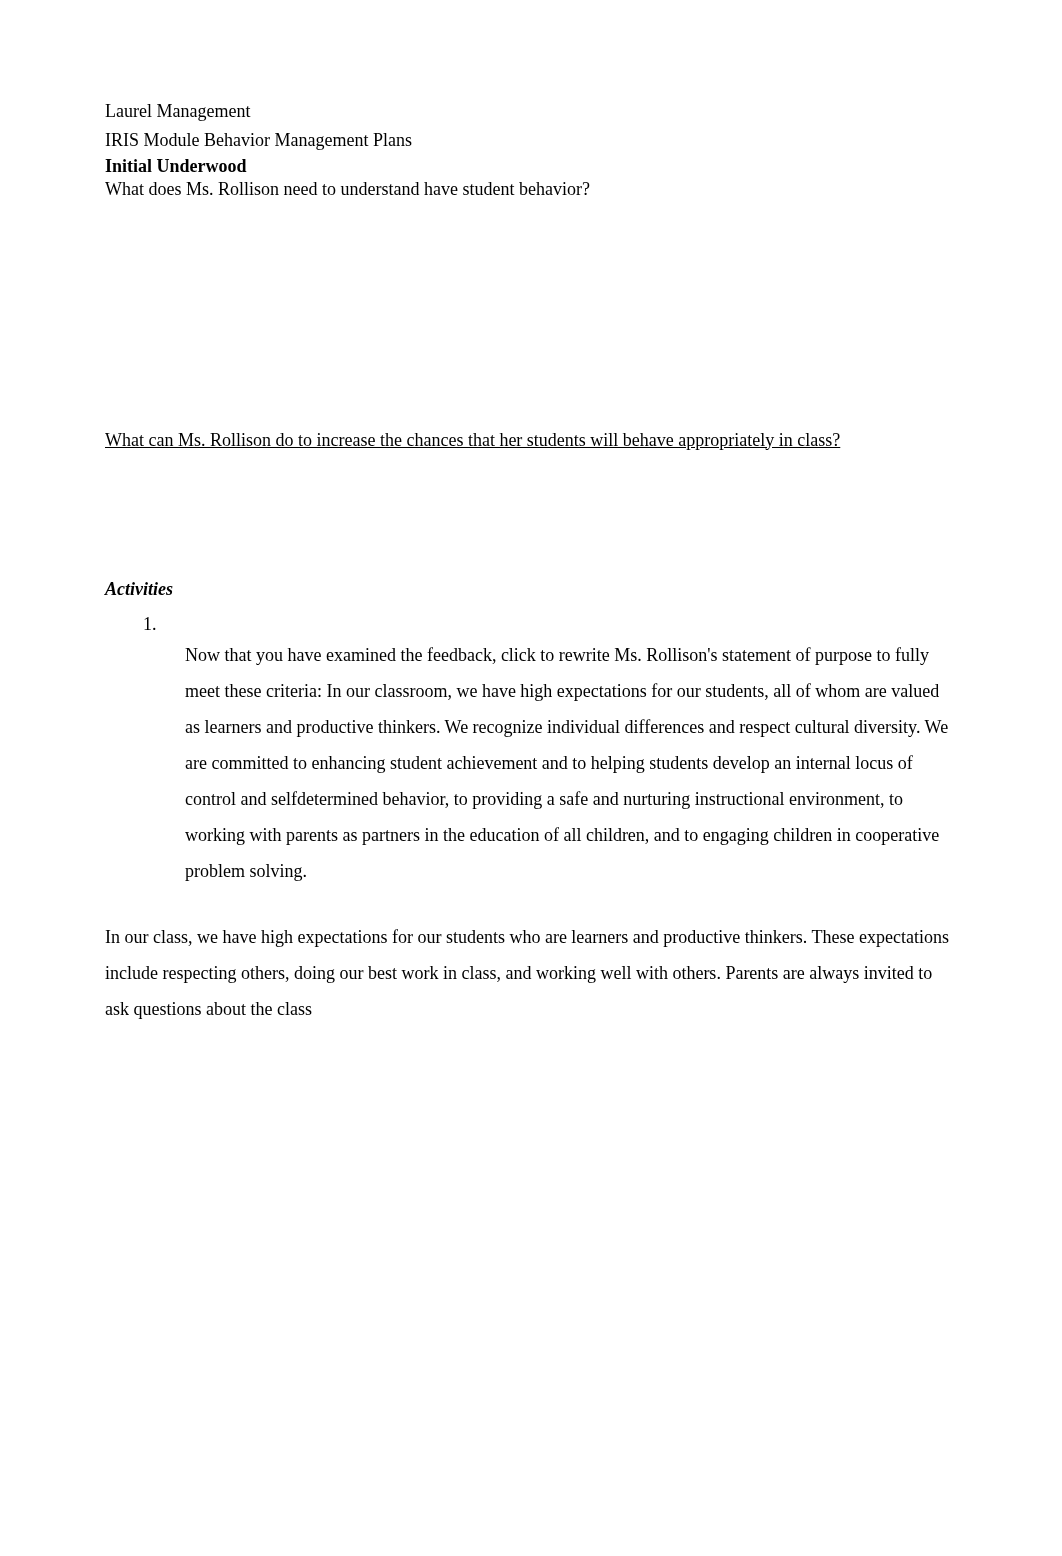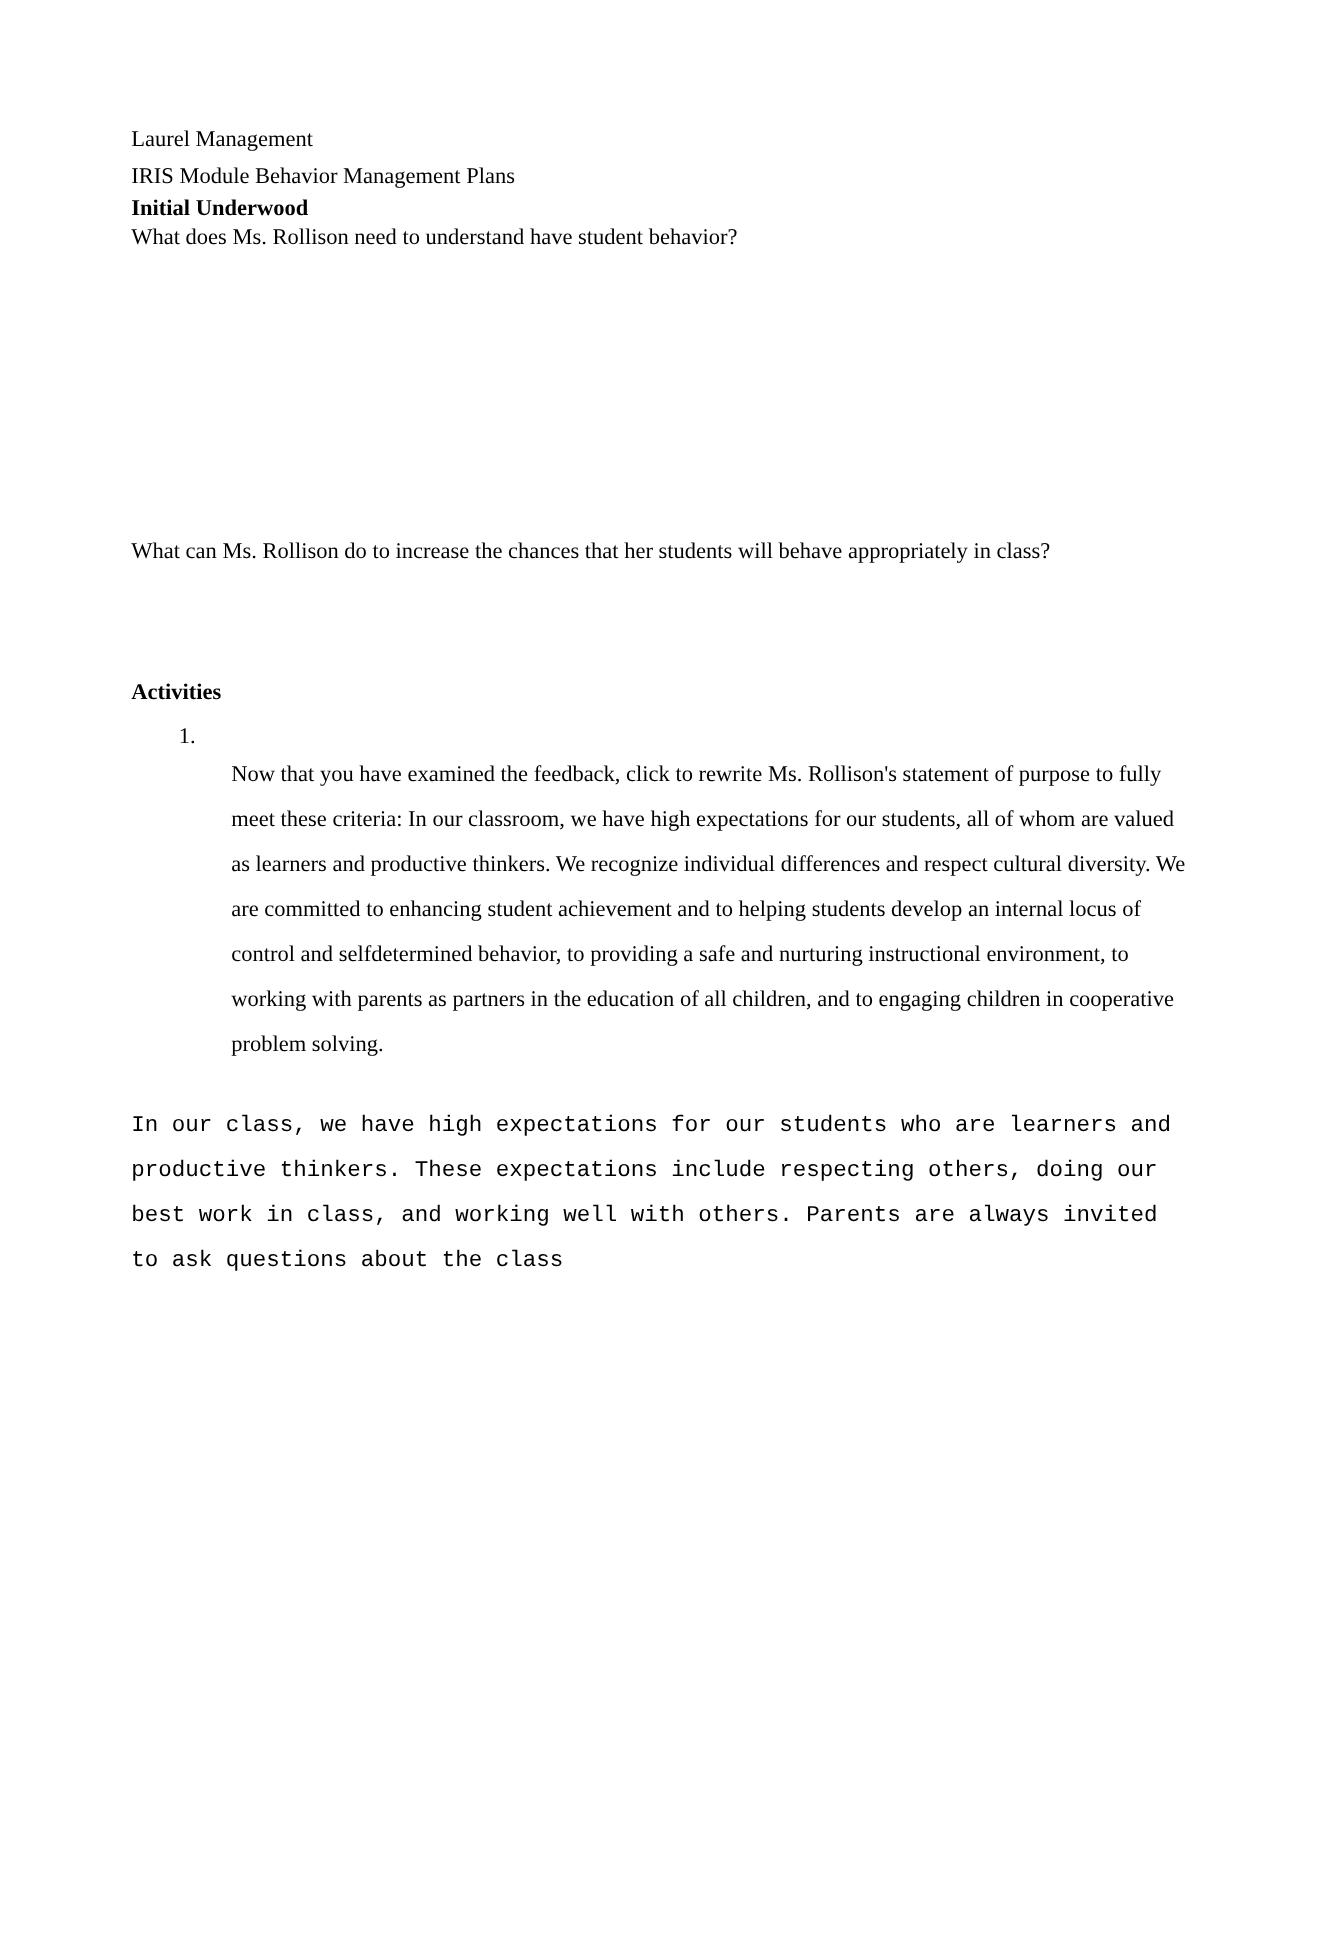--- a/index.html
+++ b/index.html
@@ -29,43 +29,44 @@
     .section-heading {
       font-weight: bold;
       line-height: 1.3;
     }
     .question1 {
       line-height: 1.3;
       margin-bottom: 220px;
     }
     .question2 {
       line-height: 2.0;
-      margin-bottom: 84px;
+      margin-bottom: 120px;
+      text-decoration: underline;
     }
     .activities-heading {
       font-weight: bold;
       line-height: 1.3;
       margin-bottom: 6px;
+      font-style: italic;
     }
     .list-item {
       display: flex;
       margin-left: 38px;
       margin-bottom: 30px;
     }
     .list-number {
       flex-shrink: 0;
       width: 42px;
     }
     .list-content {
       line-height: 2.0;
       margin-top: 30px;
     }
     .closing {
       line-height: 2.0;
-      font-family: Liberation Mono, monospace;
     }
   </style>
 </head>
 <body>
 
 <div class="author">Laurel Management</div>
 
 <div class="title">IRIS Module Behavior Management Plans</div>
 
 <div class="section-heading">Initial Underwood</div>

